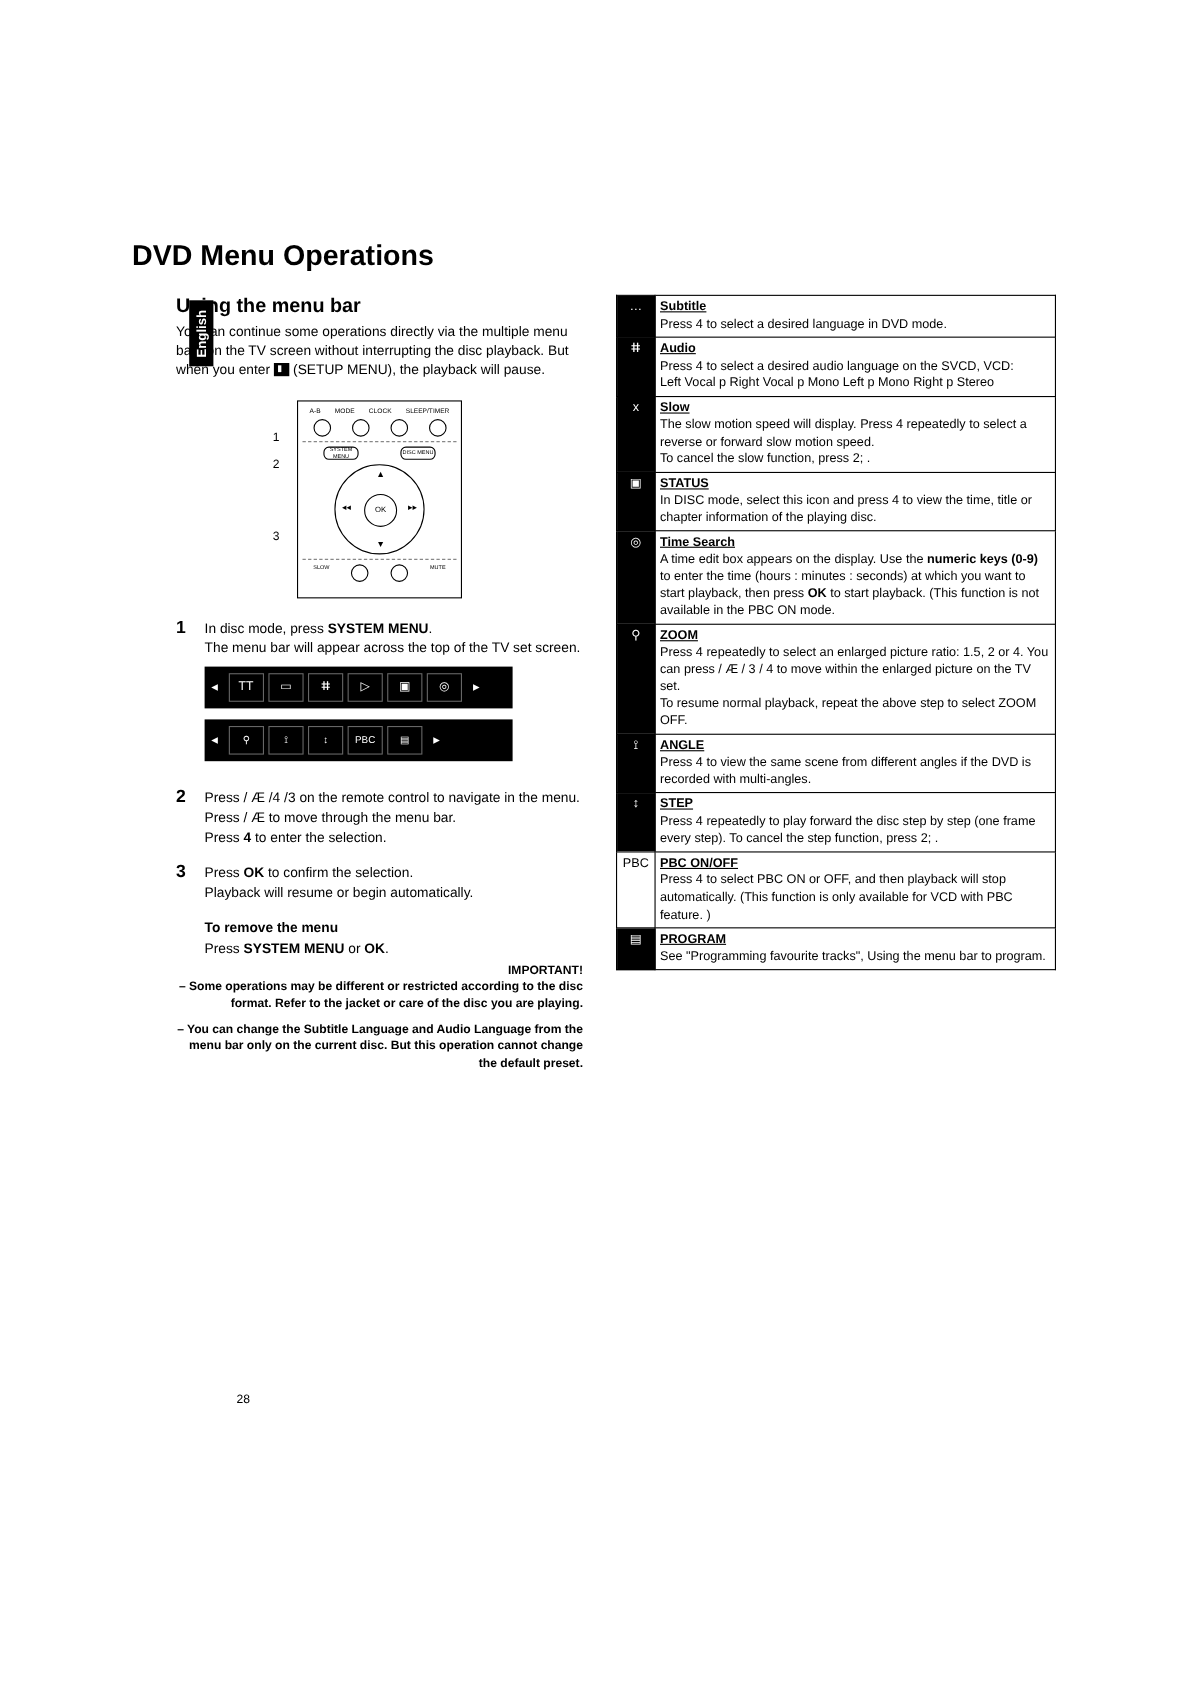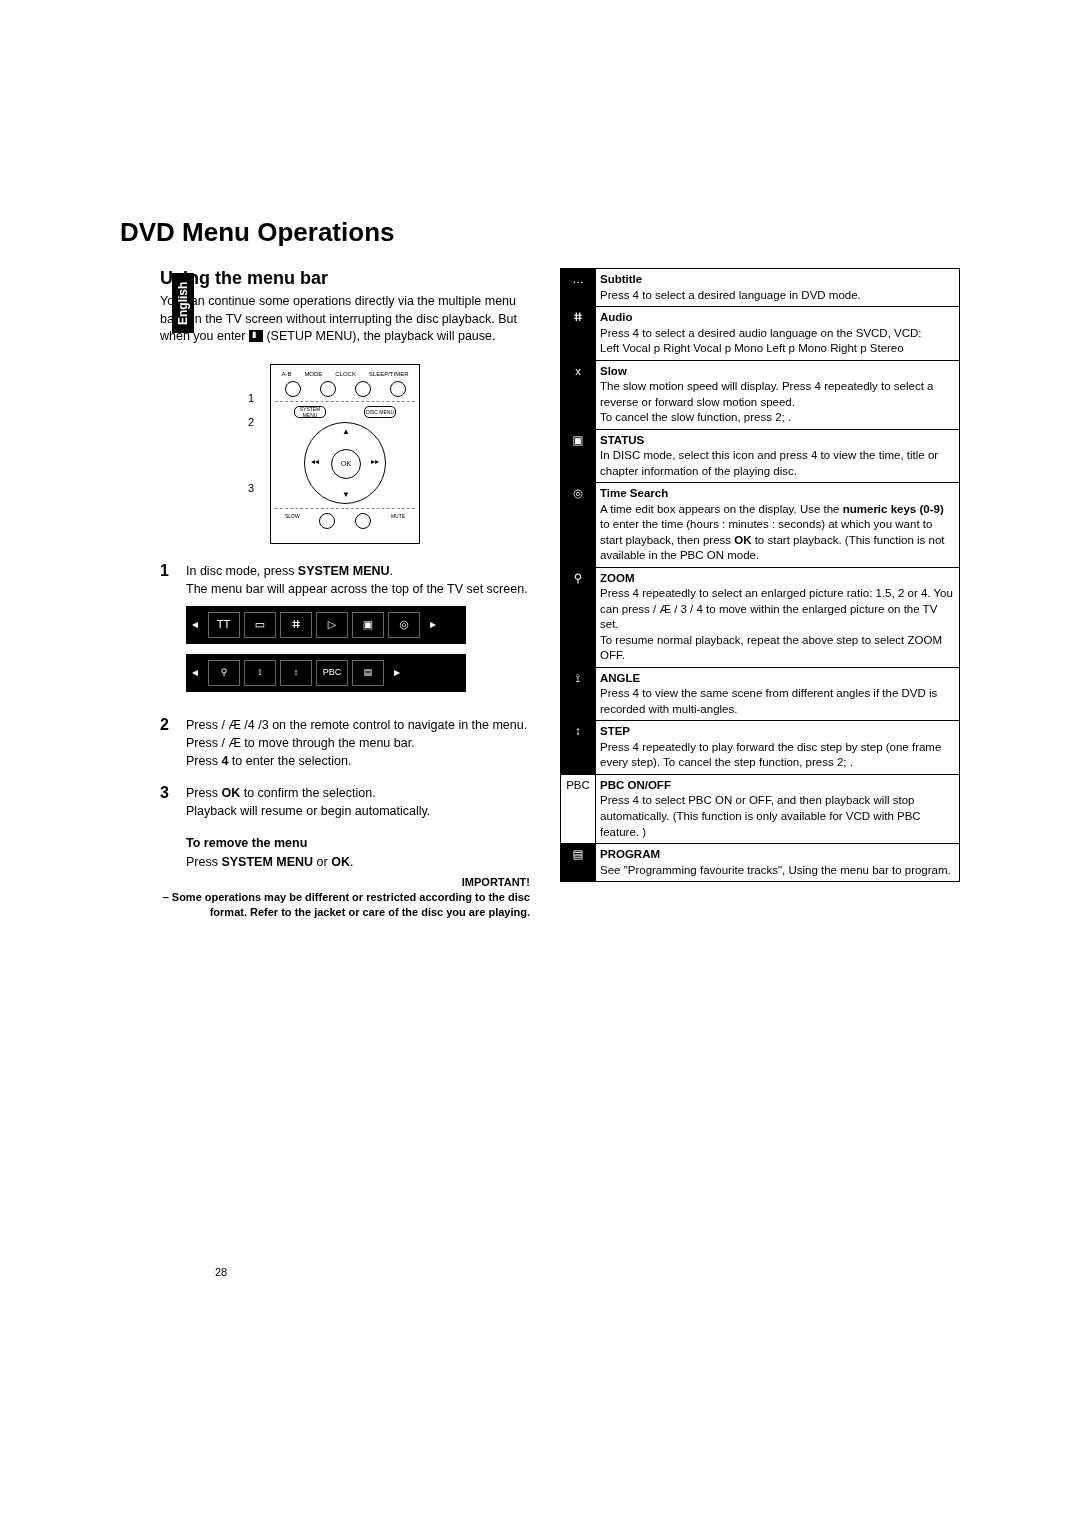--- a/index.html
+++ b/index.html
@@ -174,21 +174,21 @@
     line-height:1.35;
   }
   table.feat td.icon {
     width: 26px;
     text-align: center;
     background:#fff;
   }
   table.feat td.icon.dark {
     background:#000;color:#fff;
   }
-  .feat-title { font-weight: bold; }
+  .feat-title { font-weight: bold; text-decoration: underline; }
   .pagenum {
     position:absolute;
     bottom:250px;
     left:215px;
     font-size:11px;
     text-align:right;
   }
 </style>
 </head>
 <body>
@@ -296,20 +296,21 @@
           <div style="margin-top:14px">
             <b>To remove the menu</b><br>
             <span>Press </span><b>SYSTEM MENU</b><span> or </span><b>OK</b><span>.</span>
           </div>
         </div>
       </div>
 
       <div class="important">
         <div>IMPORTANT!</div>
         <div>– Some operations may be different or restricted according to the disc format. Refer to the jacket or care of the disc you are playing.</div>
+        <div style="margin-top:8px">– You can change the Subtitle Language and Audio Language from the menu bar only on the current disc. But this operation cannot change the default preset.</div>
       </div>
 
     </div>
 
     <div class="right">
       <table class="feat">
         <tbody id="feat-body">
             <tr>
               <td class="icon dark">…</td>
               <td><span class="feat-title">Subtitle</span><br><span>Press 4  to select a desired language in DVD mode.</span></td>

